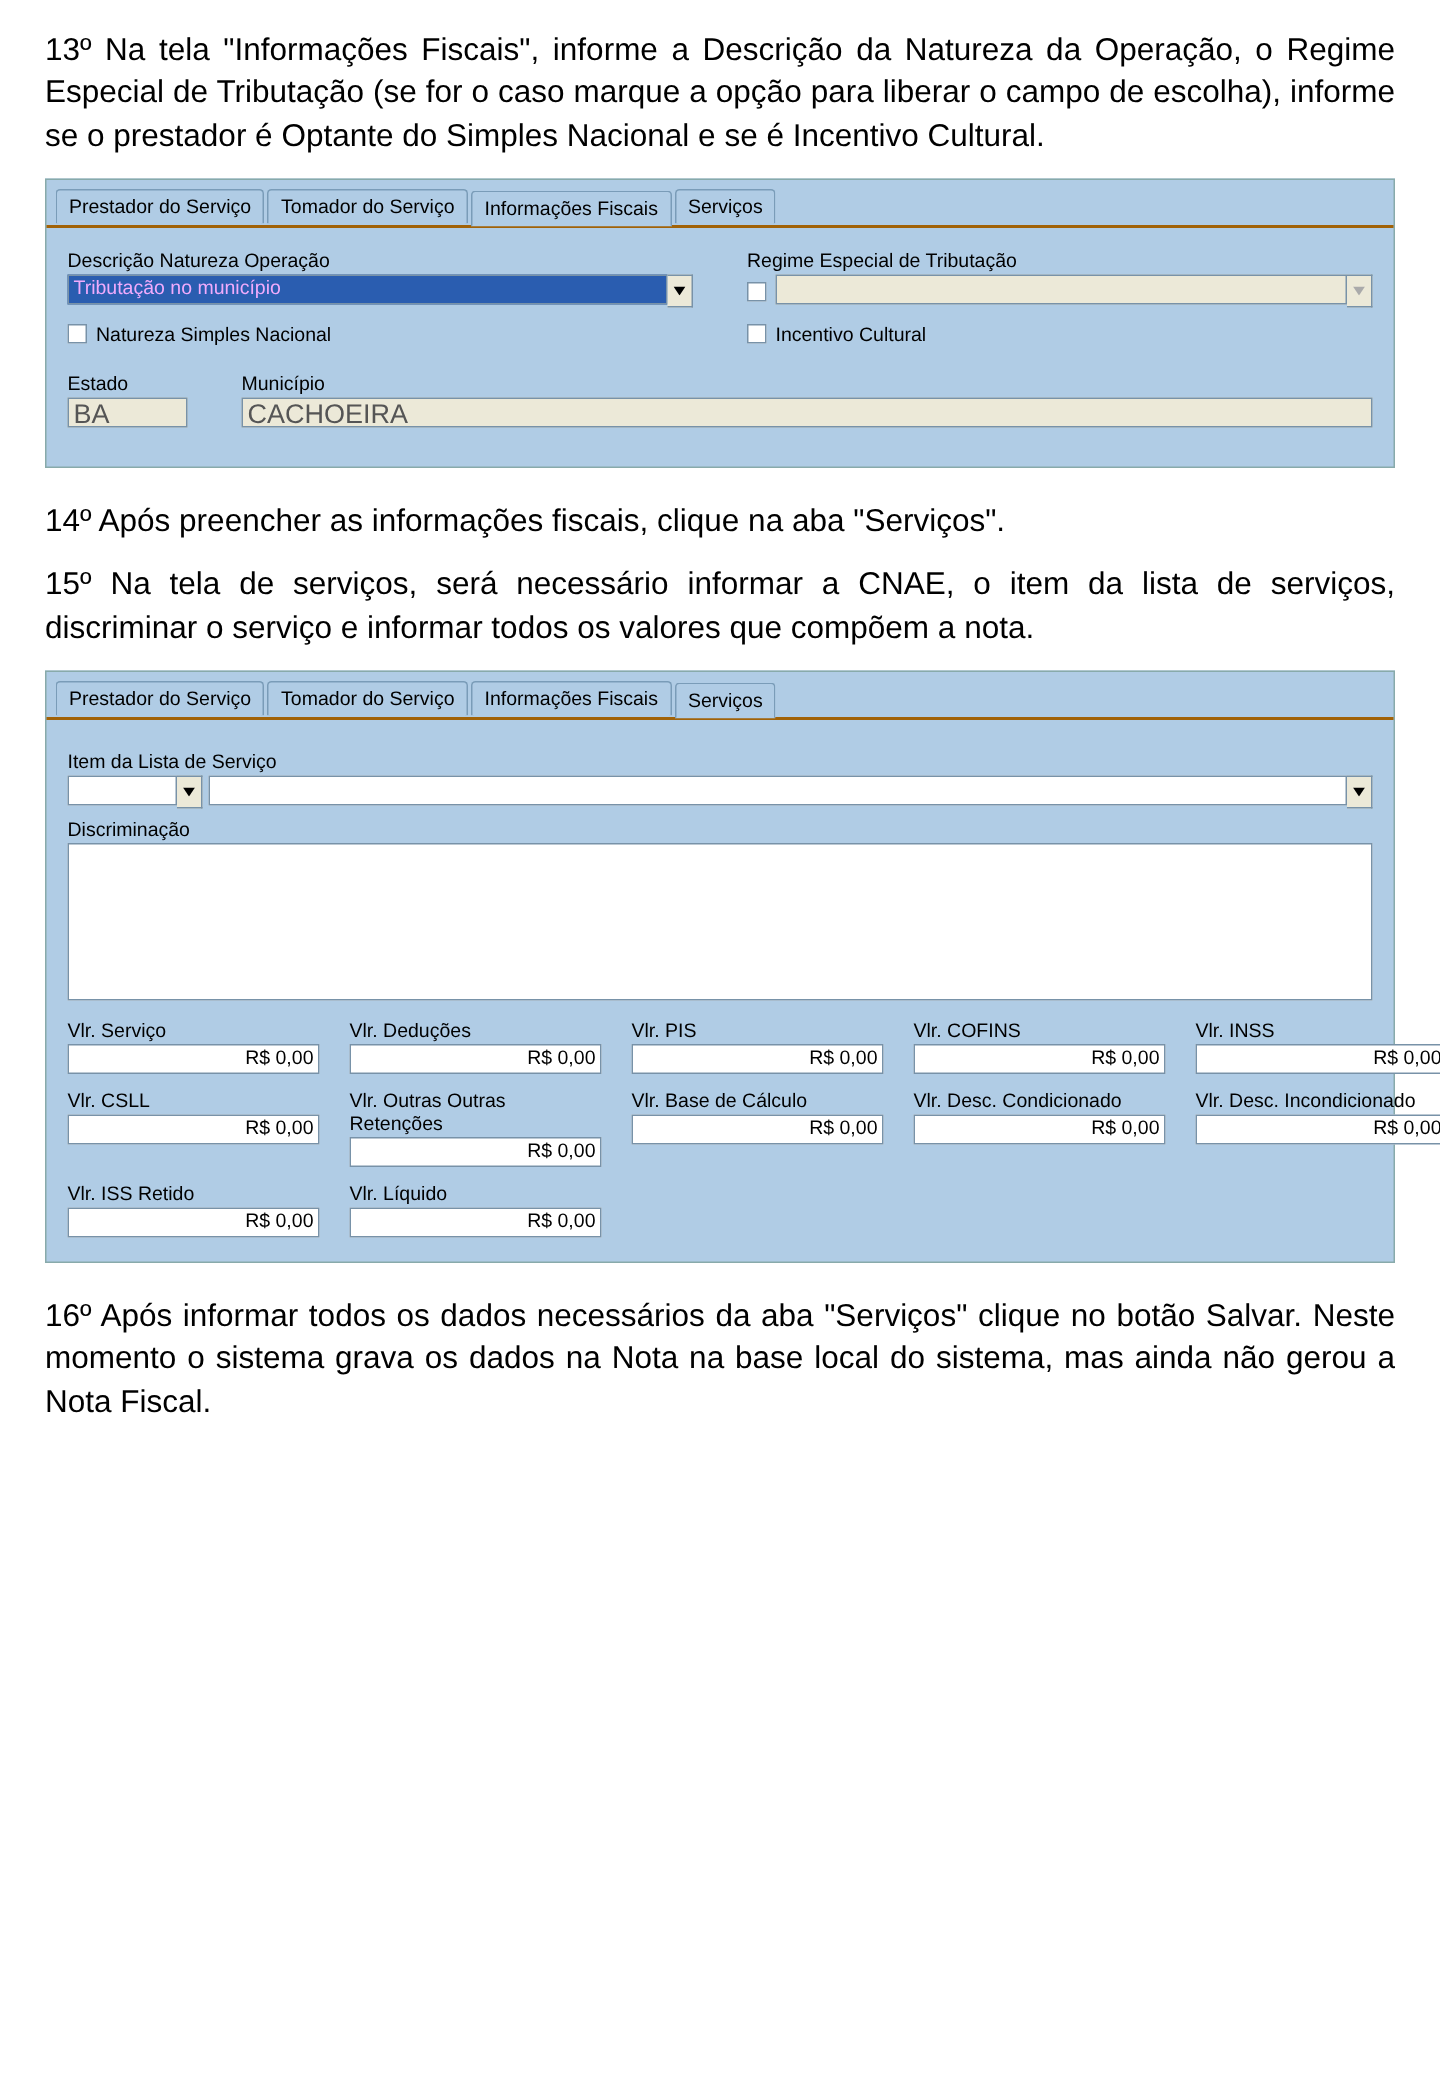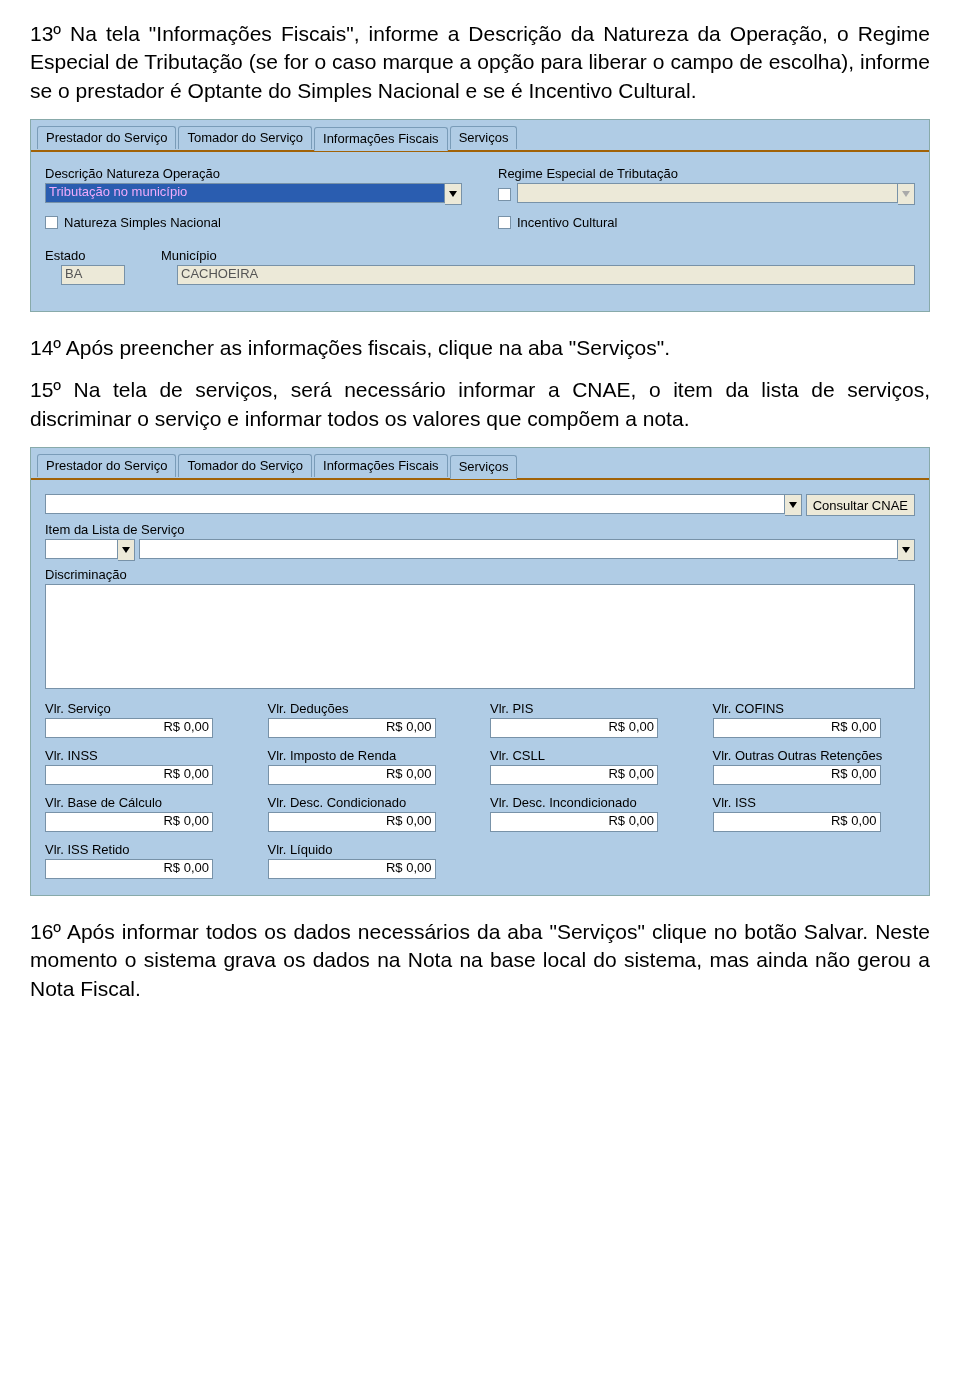--- a/index.html
+++ b/index.html
@@ -62,23 +62,22 @@
   }
   .field label {
     font-size: 13px;
     margin-bottom: 2px;
   }
   .text-input, .select-box {
     border: 1px solid #7892a8;
     background: #fff;
     height: 18px;
     padding: 0 3px;
-    font-size: 13px;
+    font-size: 18px;
     box-sizing: content-box;
-    margin-left: 16px;
   }
   .text-input.readonly {
     background: #ece9d8;
     color: #555;
   }
   .select-wrap {
     display: flex;
   }
   .select-input {
     border: 1px solid #7892a8;
@@ -113,21 +112,21 @@
   }
   .chk .box {
     width: 13px;
     height: 13px;
     border: 1px solid #7892a8;
     background: #fff;
     box-sizing: border-box;
   }
   .grid4 {
     display: grid;
-    grid-template-columns: repeat(4, 1fr);
+    grid-template-columns: repeat(6, 1fr);
     column-gap: 20px;
     row-gap: 10px;
   }
   .val-input {
     border: 1px solid #7892a8;
     background: #fff;
     height: 18px;
     padding: 0 3px;
     font-size: 13px;
     text-align: right;
@@ -225,31 +224,20 @@
 
 <div class="form-panel">
   <div class="tabs">
     <div class="tab">Prestador do Serviço</div>
     <div class="tab">Tomador do Serviço</div>
     <div class="tab">Informações Fiscais</div>
     <div class="tab active">Serviços</div>
   </div>
   <div class="tab-body">
     <div class="field full" style="margin-bottom:6px;">
-      <div style="display:flex; gap:4px;">
-        <div class="select-wrap" style="flex:1">
-          <div class="select-input"></div>
-          <div class="select-btn">
-            <svg width="8" height="6">
-                <polygon points="0,0 8,0 4,6" fill="#000"></polygon>
-              </svg>
-          </div>
-        </div>
-        <div class="btn">Consultar CNAE</div>
-      </div>
     </div>
 
     <div class="field full" style="margin-bottom:6px;">
       <label>Item da Lista de Serviço</label>
       <div style="display:flex; gap:4px;">
         <div style="width:90px; display:flex;">
           <div class="select-input" style="flex:1"></div>
           <div class="select-btn">
             <svg width="8" height="6">
                 <polygon points="0,0 8,0 4,6" fill="#000"></polygon>

